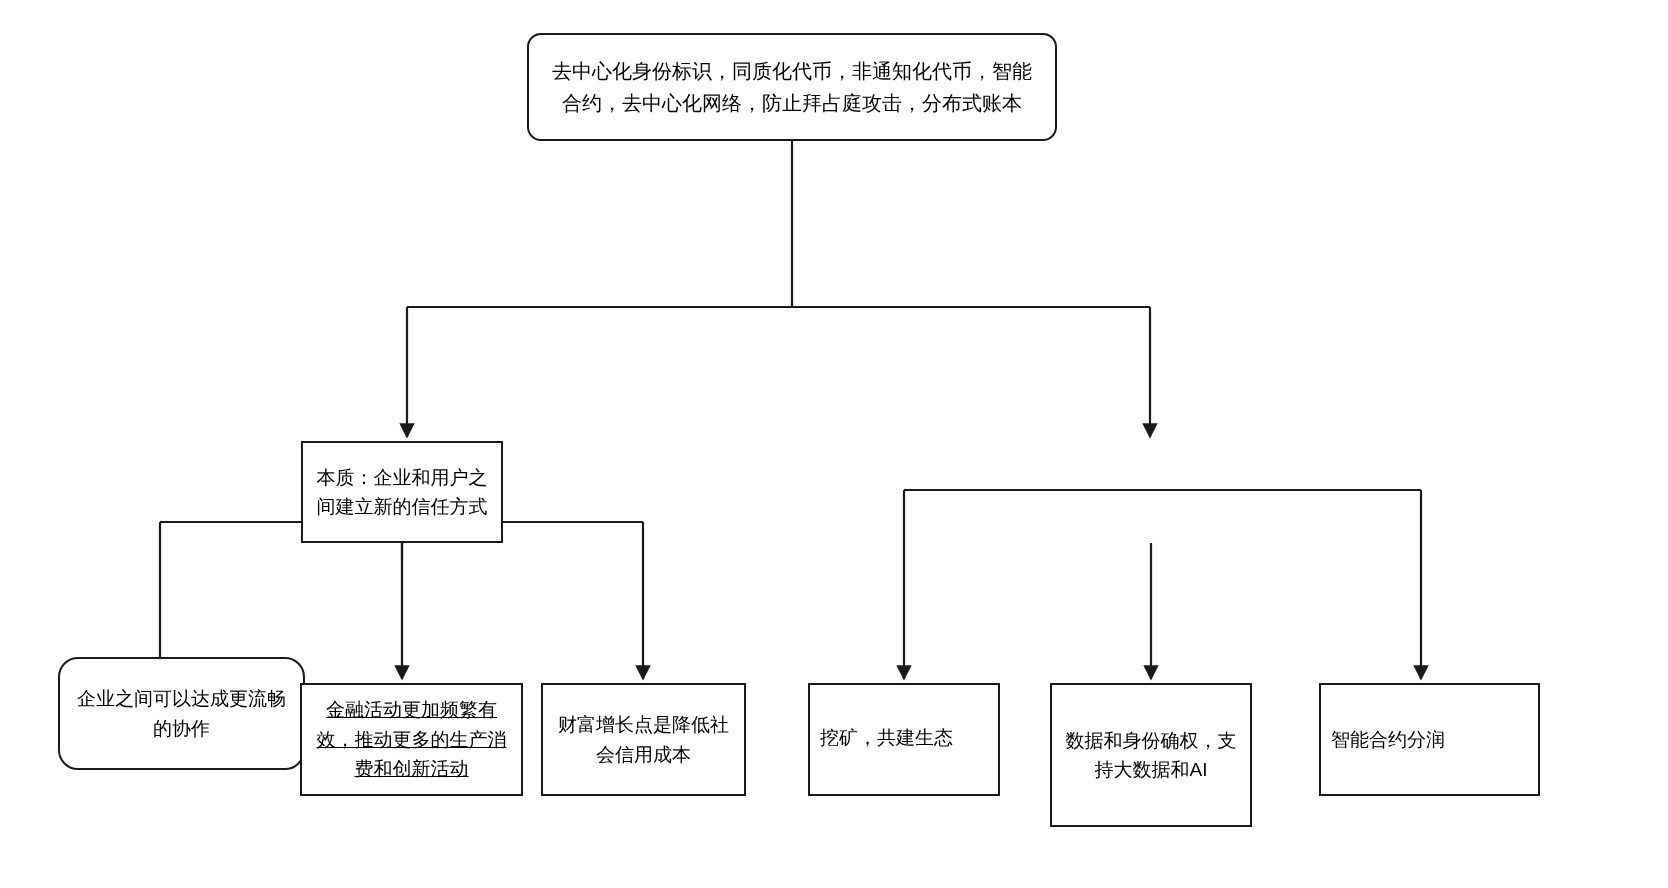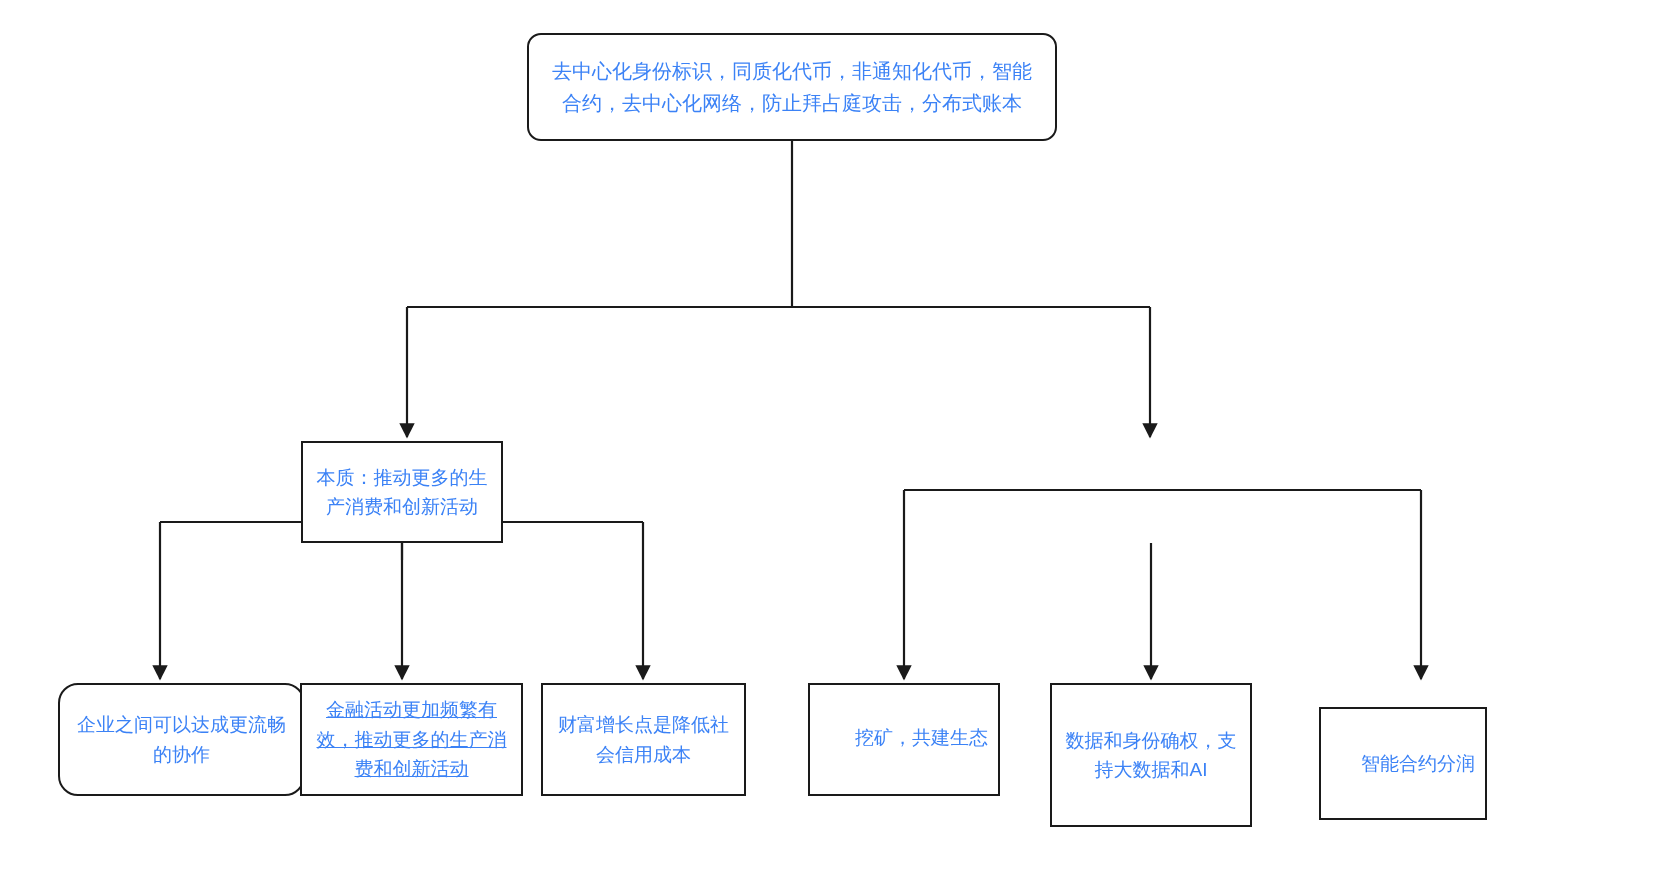--- a/index.html
+++ b/index.html
@@ -25,23 +25,23 @@
     height: 888px;
     pointer-events: none;
   }
   .node {
     position: absolute;
     box-sizing: border-box;
     background: #ffffff;
     border: 2px solid #1a1a1a;
     display: flex;
     align-items: center;
-    justify-content: flex-end;
+    justify-content: flex-start;
     text-align: center;
-    color: #3b82f6;
+    color: #000000;
     z-index: 2;
   }
   .node .txt {
     display: block;
     padding: 0 10px;
     line-height: 1.55;
     word-break: break-word;
   }
   .node-root {
     border-radius: 14px;
@@ -94,41 +94,41 @@
       <path marker-end="url(#arrow)" d="M 1151 543 L 1151 679"></path>
       <path marker-end="url(#arrow)" d="M 1421 490 L 1421 679"></path>
     </g>
   </svg>
 
   <div class="node node-root" style="left:527px; top:33px; width:530px; height:108px;">
     <span class="txt">去中心化身份标识，同质化代币，非通知化代币，智能合约，去中心化网络，防止拜占庭攻击，分布式账本</span>
   </div>
 
   <div class="node node-mid" style="left:301px; top:441px; width:202px; height:102px;">
-    <span class="txt">本质：推动更多的生产消费和创新活动</span>
+    <span class="txt">本质：企业和用户之间建立新的信任方式</span>
   </div>
 
 
-  <div class="node node-leaf" style="left:58px; top:683px; width:247px; height:113px;border-radius:20px;">
+  <div class="node node-leaf" style="left:58px; top:657px; width:247px; height:113px;border-radius:20px;">
     <span class="txt">企业之间可以达成更流畅的协作</span>
   </div>
 
   <div class="node node-leaf" style="left:300px; top:683px; width:223px; height:113px;text-decoration:underline;">
     <span class="txt">金融活动更加频繁有效，推动更多的生产消费和创新活动</span>
   </div>
 
   <div class="node node-leaf" style="left:541px; top:683px; width:205px; height:113px;">
     <span class="txt">财富增长点是降低社会信用成本</span>
   </div>
 
   <div class="node node-leaf" style="left:808px; top:683px; width:192px; height:113px;font-family:Liberation Mono, monospace;">
     <span class="txt">挖矿，共建生态</span>
   </div>
 
   <div class="node node-leaf" style="left:1050px; top:683px; width:202px; height:144px;">
     <span class="txt">数据和身份确权，支持大数据和AI</span>
   </div>
 
-  <div class="node node-leaf" style="left:1319px; top:683px; width:168px; height:113px;margin-top:24px;">
+  <div class="node node-leaf" style="left:1319px; top:683px; width:221px; height:113px;">
     <span class="txt">智能合约分润</span>
   </div>
 
 </div>
 
 </body></html>

